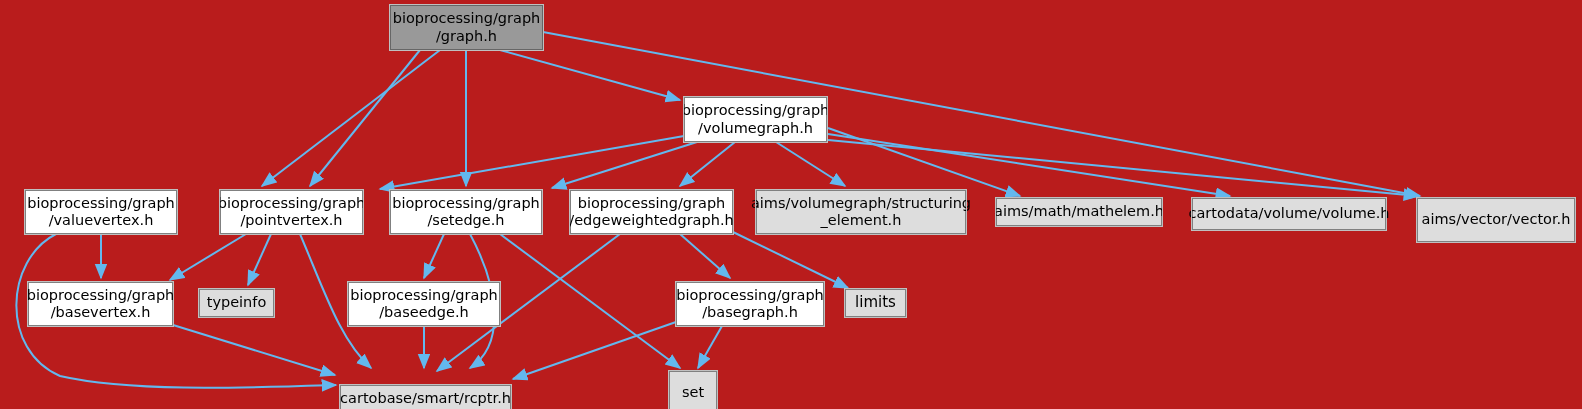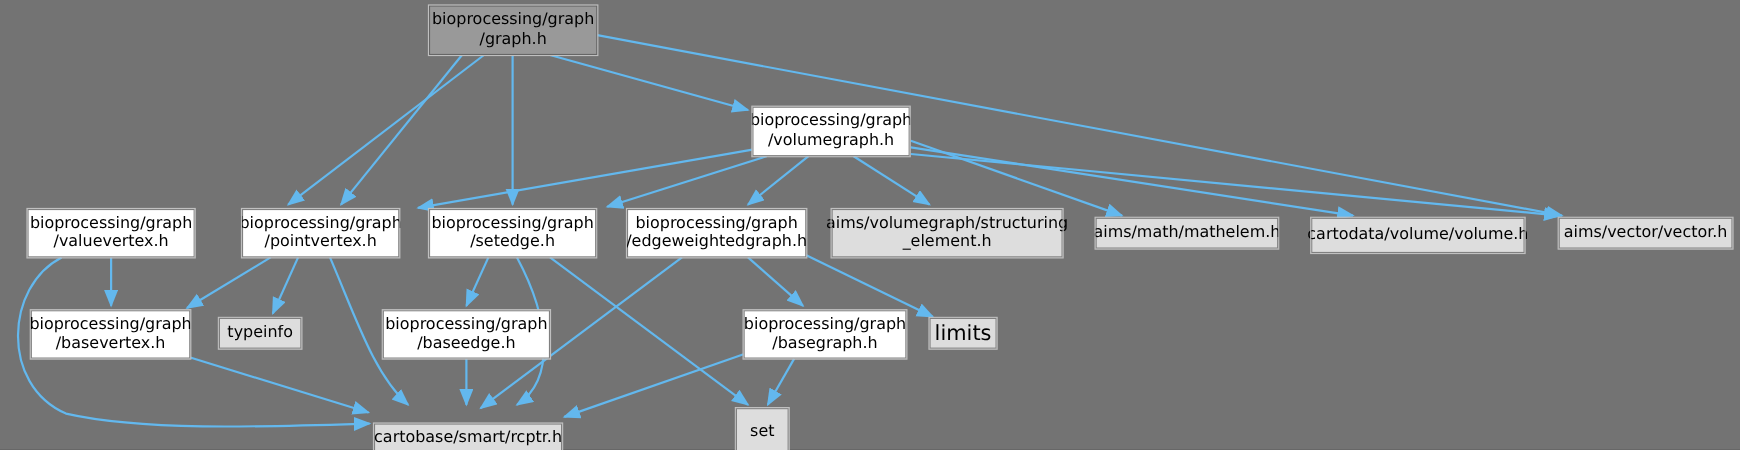--- a/index.html
+++ b/index.html
@@ -10,21 +10,21 @@
   body {
     width: 1582px;
     height: 409px;
     overflow: hidden;
     font-family: "DejaVu Sans", sans-serif;
   }
   #graph-root {
     position: relative;
     width: 1582px;
     height: 409px;
-    background: #737373;
+    background: #b91c1c;
   }
   svg#edge-layer {
     position: absolute;
     left: 0;
     top: 0;
     width: 1582px;
     height: 409px;
   }
   .node {
     position: absolute;
@@ -107,25 +107,25 @@
       <div class="node white" style="left: 220px; top: 190px; width: 143px; height: 44px; font-size: 14.5px;"><span>bioprocessing/graph
 /pointvertex.h</span></div>
       <div class="node white" style="left: 390px; top: 190px; width: 152px; height: 44px; font-size: 14.5px;"><span>bioprocessing/graph
 /setedge.h</span></div>
       <div class="node white" style="left: 570px; top: 190px; width: 163px; height: 44px; font-size: 14.5px;"><span>bioprocessing/graph
 /edgeweightedgraph.h</span></div>
       <div class="node grey" style="left: 756px; top: 190px; width: 210px; height: 44px; font-size: 14.5px;"><span>aims/volumegraph/structuring
 _element.h</span></div>
       <div class="node grey" style="left: 996px; top: 198px; width: 166px; height: 28px; font-size: 14.5px;"><span>aims/math/mathelem.h</span></div>
       <div class="node grey" style="left: 1192px; top: 198px; width: 194px; height: 32px; font-size: 14.5px;"><span>cartodata/volume/volume.h</span></div>
-      <div class="node grey" style="left: 1417px; top: 198px; width: 158px; height: 28px; font-size: 14.5px;"><span>aims/vector/vector.h</span></div>
+      <div class="node grey" style="left: 1417px; top: 198px; width: 158px; height: 44px; font-size: 14.5px;"><span>aims/vector/vector.h</span></div>
       <div class="node white" style="left: 28px; top: 282px; width: 145px; height: 44px; font-size: 14.5px;"><span>bioprocessing/graph
 /basevertex.h</span></div>
       <div class="node grey" style="left: 199px; top: 289px; width: 75px; height: 28px; font-size: 14.5px;"><span>typeinfo</span></div>
       <div class="node white" style="left: 348px; top: 282px; width: 152px; height: 44px; font-size: 14.5px;"><span>bioprocessing/graph
 /baseedge.h</span></div>
       <div class="node white" style="left: 676px; top: 282px; width: 148px; height: 44px; font-size: 14.5px;"><span>bioprocessing/graph
 /basegraph.h</span></div>
-      <div class="node grey" style="left: 845px; top: 289px; width: 61px; height: 28px; font-size: 19px; text-align: right;"><span>limits</span></div>
+      <div class="node grey" style="left: 845px; top: 289px; width: 61px; height: 28px; font-size: 15px; text-align: right;"><span>limits</span></div>
       <div class="node grey" style="left: 340px; top: 385px; width: 171px; height: 28px; font-size: 14.5px;"><span>cartobase/smart/rcptr.h</span></div>
       <div class="node grey" style="left: 669px; top: 371px; width: 48px; height: 44px; font-size: 14.5px;"><span>set</span></div>
     </div>
 </div>
 
 </body></html>

